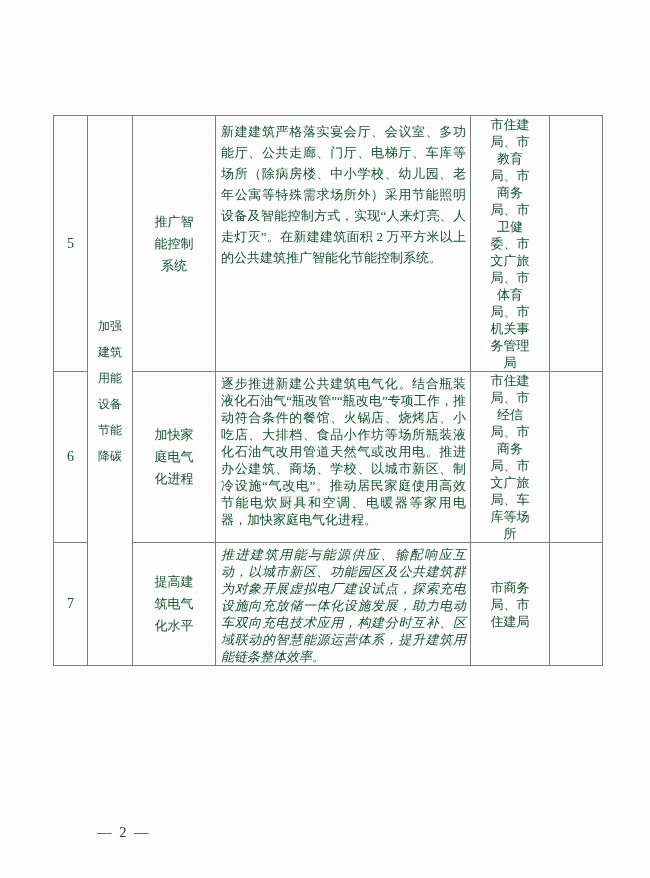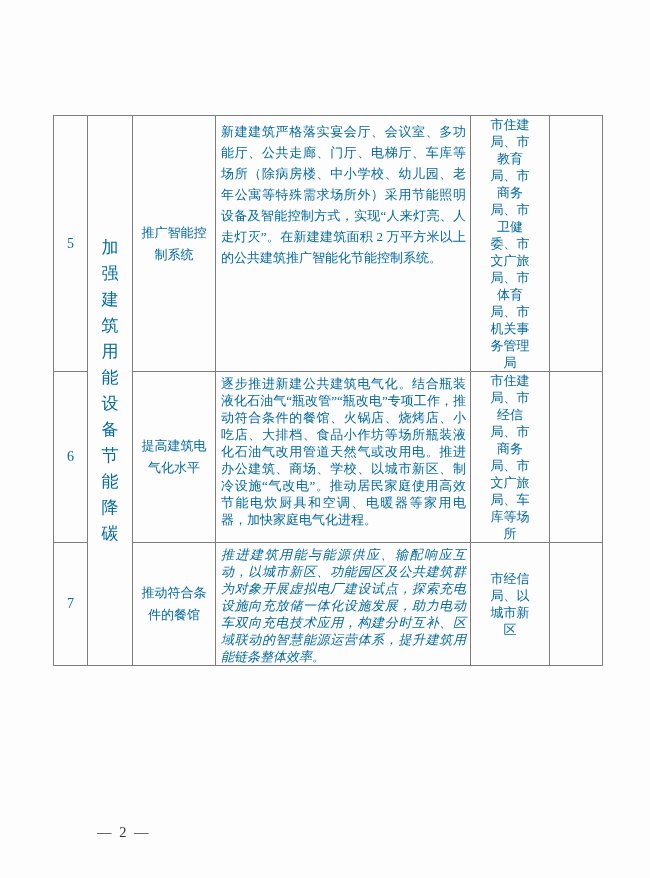--- a/index.html
+++ b/index.html
@@ -19,38 +19,38 @@
     position: absolute;
     left: 53px; top: 115px;
     width: 549px;
     border-collapse: collapse;
     table-layout: fixed;
   }
   td {
     border: 1px solid #7d7d7d;
     vertical-align: middle;
     overflow: hidden;
-    color: #0369a1;
+    color: #14532d;
   }
   td.cell-num {
     text-align: center;
     font-family: "Liberation Serif", serif;
     font-size: 14px;
   }
   td.cell-category {
     text-align: center;
-    font-size: 17px;
+    font-size: 12px;
     line-height: 26px;
     padding: 0 7px;
   }
   td.cell-measure {
     text-align: center;
     font-size: 13px;
     line-height: 22px;
-    padding: 0 3px;
+    padding: 0 16px;
   }
   td.cell-desc {
     font-size: 13px;
     text-align: justify;
     vertical-align: top;
     padding: 3px 4px 0 5px;
   }
   td.desc-r5 { line-height: 21px; padding-top: 5px; }
   td.desc-r6 { line-height: 17px; }
   td.desc-r7 { line-height: 17px; font-style: italic; }
@@ -88,30 +88,30 @@
       <tr style="height:157px;">
         <td class="cell-num">5</td>
         <td class="cell-category" rowspan="3">加强建筑用能设备节能降碳</td>
         <td class="cell-measure">推广智能控制系统</td>
         <td class="cell-desc desc-r5">新建建筑严格落实宴会厅、会议室、多功能厅、公共走廊、门厅、电梯厅、车库等场所（除病房楼、中小学校、幼儿园、老年公寓等特殊需求场所外）采用节能照明设备及智能控制方式，实现“人来灯亮、人走灯灭”。在新建建筑面积 2 万平方米以上的公共建筑推广智能化节能控制系统。</td>
         <td class="cell-dept">市住建局、市教育局、市商务局、市卫健委、市文广旅局、市体育局、市机关事务管理局</td>
         <td class="cell-remark"></td>
       </tr>
       <tr style="height:159px;">
         <td class="cell-num">6</td>
-        <td class="cell-measure">提高建筑电气化水平</td>
+        <td class="cell-measure">加快家庭电气化进程</td>
         <td class="cell-desc desc-r6">逐步推进新建公共建筑电气化。结合瓶装液化石油气“瓶改管”“瓶改电”专项工作，推动符合条件的餐馆、火锅店、烧烤店、小吃店、大排档、食品小作坊等场所瓶装液化石油气改用管道天然气或改用电。推进办公建筑、商场、学校、以城市新区、制冷设施“气改电”。推动居民家庭使用高效节能电炊厨具和空调、电暖器等家用电器，加快家庭电气化进程。</td>
         <td class="cell-dept">市住建局、市经信局、市商务局、市文广旅局、车库等场所</td>
         <td class="cell-remark"></td>
       </tr>
       <tr style="height:122px;">
         <td class="cell-num">7</td>
-        <td class="cell-measure">推动符合条件的餐馆</td>
+        <td class="cell-measure">提高建筑电气化水平</td>
         <td class="cell-desc desc-r7">推进建筑用能与能源供应、输配响应互动，以城市新区、功能园区及公共建筑群为对象开展虚拟电厂建设试点，探索充电设施向充放储一体化设施发展，助力电动车双向充电技术应用，构建分时互补、区域联动的智慧能源运营体系，提升建筑用能链条整体效率。</td>
-        <td class="cell-dept">市经信局、以城市新区</td>
+        <td class="cell-dept">市商务局、市住建局</td>
         <td class="cell-remark"></td>
       </tr>
     </tbody>
   </table>
 
   <div class="page-number">— 2 —</div>
 
 </div>
 
 </body></html>

